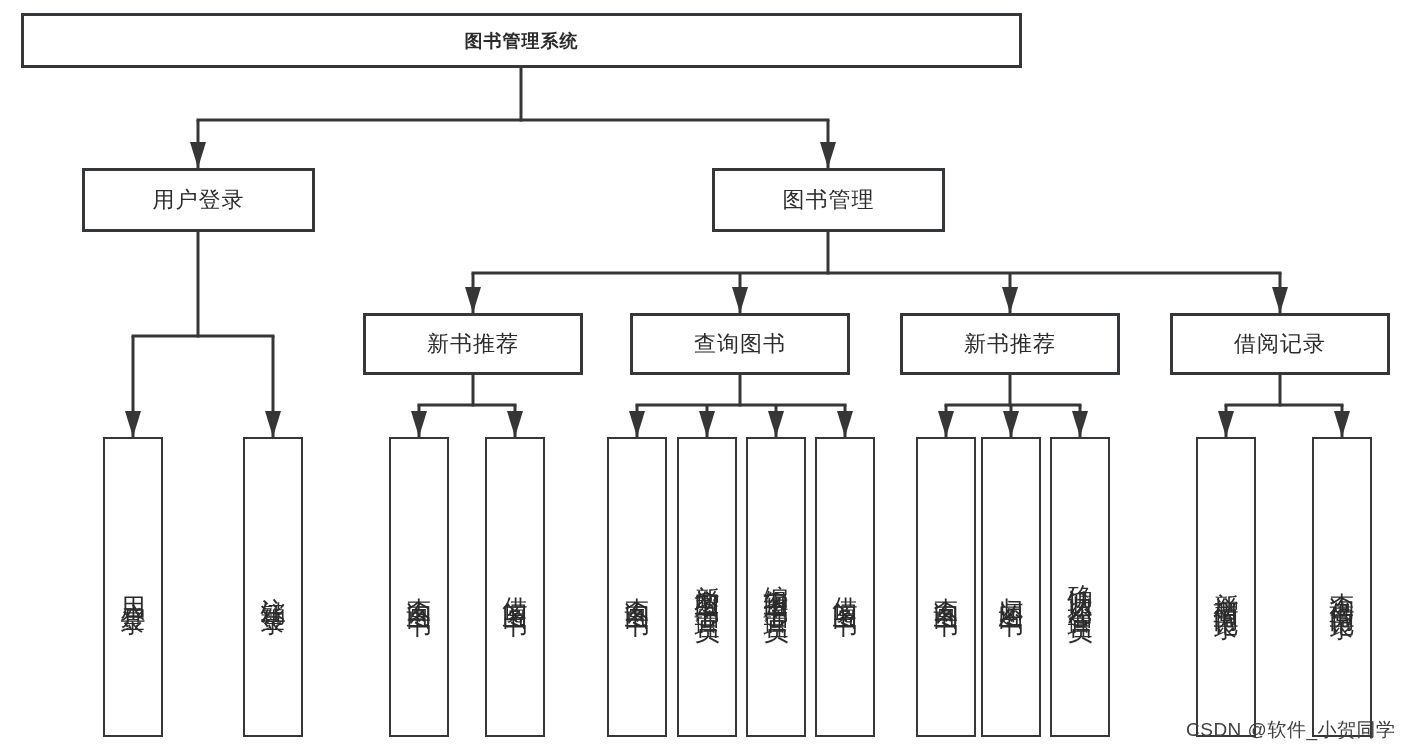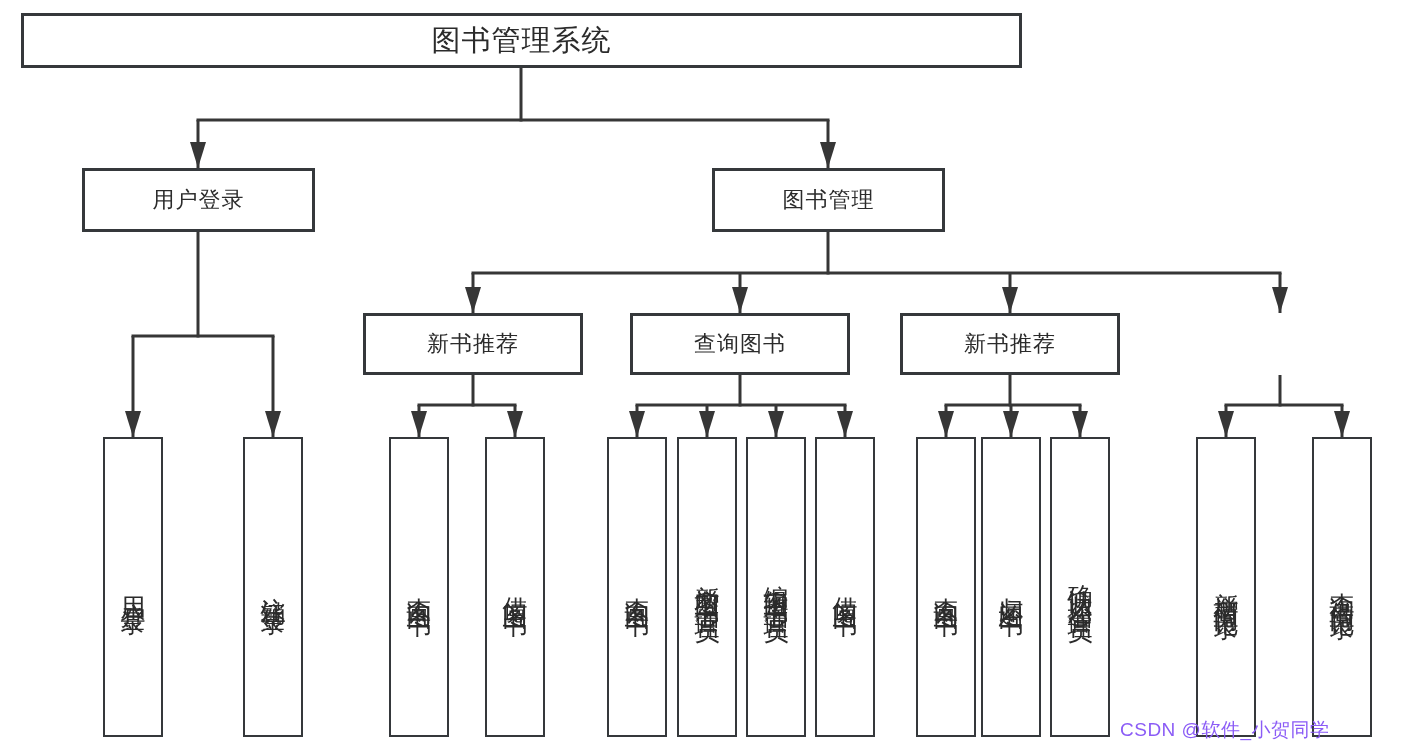--- a/index.html
+++ b/index.html
@@ -20,36 +20,36 @@
   .box {
     position: absolute;
     box-sizing: border-box;
     background: #ffffff;
     border: 3px solid #35383b;
     display: flex;
     align-items: center;
     justify-content: center;
     color: #2b2b2b;
   }
-  .box.lvl1 span { font-size: 29px; letter-spacing: 1px; }
+  .box.lvl1 span { font-size: 18px; letter-spacing: 1px; font-weight: bold; }
   .box.lvl2 span, .box.lvl3 span { font-size: 22px; letter-spacing: 1px; }
   .box.leaf { border-width: 2.5px; }
   .box.leaf span {
     writing-mode: vertical-rl;
     font-size: 25px;
     letter-spacing: 5px;
     line-height: 1;
     white-space: nowrap;
   }
   .watermark {
     position: absolute;
-    left: 1120px;
+    left: 1186px;
     top: 717px;
     font-size: 19px;
-    color: #8b5cf6;
+    color: #404040;
     white-space: nowrap;
     z-index: 10;
     letter-spacing: 0.5px;
   }
 </style>
 </head>
 <body>
 
 <div class="canvas">
 
@@ -123,20 +123,23 @@
 
   <div class="box lvl3" style="left:363px;top:313px;width:220px;height:62px">
     <span>新书推荐</span>
   </div>
   <div class="box lvl3" style="left:630px;top:313px;width:220px;height:62px">
     <span>查询图书</span>
   </div>
   <div class="box lvl3" style="left:900px;top:313px;width:220px;height:62px">
     <span>新书推荐</span>
   </div>
+  <div class="box lvl3" style="left:1170px;top:313px;width:220px;height:62px">
+    <span>借阅记录</span>
+  </div>
 
   <div class="box leaf" style="left:103px;top:437px;width:60px;height:300px">
     <span>用户登录</span>
   </div>
   <div class="box leaf" style="left:243px;top:437px;width:60px;height:300px">
     <span>注销登录</span>
   </div>
   <div class="box leaf" style="left:389px;top:437px;width:60px;height:300px">
     <span>查询图书</span>
   </div>

